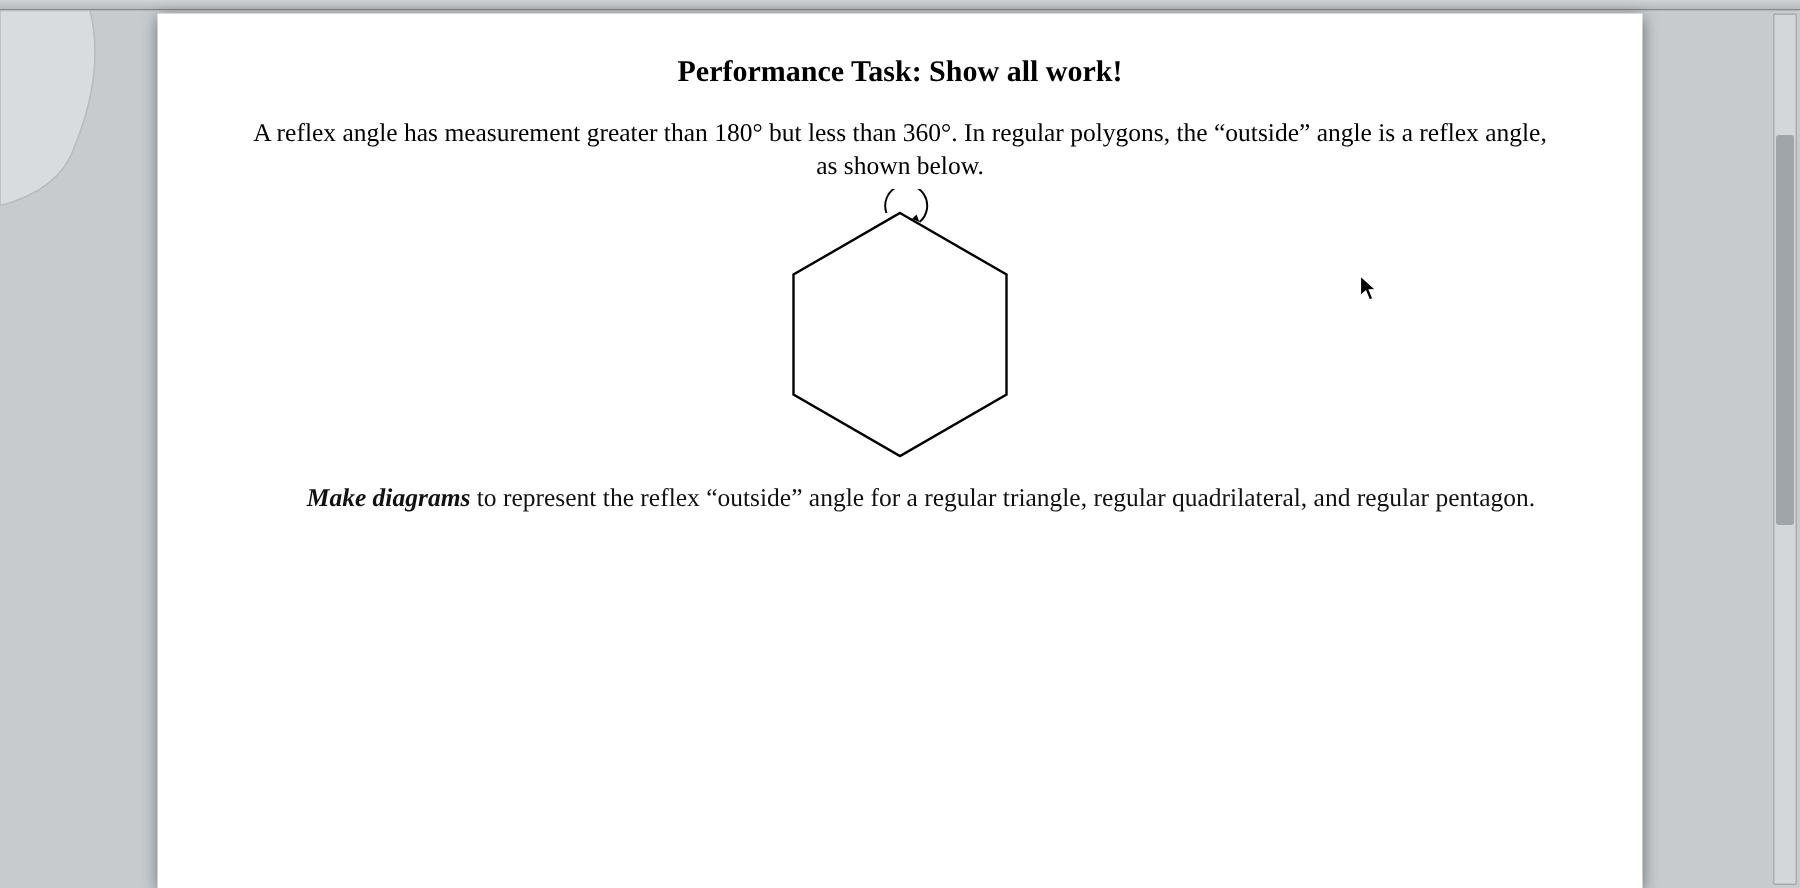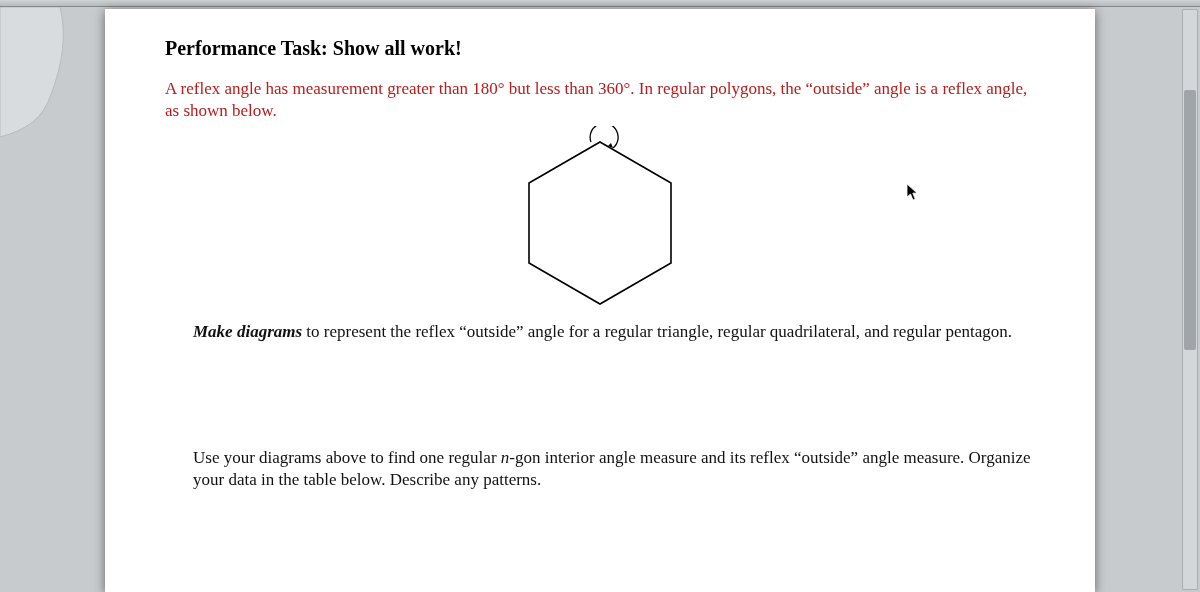--- a/index.html
+++ b/index.html
@@ -15,20 +15,21 @@
     height: 6px;
     background: linear-gradient(#d0d3d6, #b6bbbe);
     border-bottom: 1px solid #888;
   }
   .viewer {
     position: relative;
     height: 585px;
     background: #c7cbce;
     display: flex;
     justify-content: center;
+    text-align: center;
   }
   .bookmark-panel {
     position: absolute;
     left: 0;
     top: 0;
     width: 70px;
     height: 180px;
     pointer-events: none;
   }
   .bookmark-panel svg { display:block; }
@@ -42,21 +43,21 @@
     margin-top: 2px;
   }
   .title {
     font-weight: bold;
     font-size: 20px;
     margin-bottom: 18px;
     color: #000;
   }
   .para {
     font-size: 17px;
-    color: #b91c1c;
+    color: #000000;
     line-height: 1.3;
     margin-bottom: 4px;
   }
   .diagram {
     display: flex;
     justify-content: center;
     margin: 2px 0 10px 0;
   }
   .instruction {
     font-size: 17px;
@@ -132,23 +133,20 @@
         <polygon points="125,24 196,65 196,145 125,186 54,145 54,65" transform="translate(0,-8)" fill="none" stroke="#000" stroke-width="1.6"></polygon>
       </svg>
     </div>
 
     <div class="instruction">
       <span class="lead">Make diagrams</span><span> to represent the reflex “outside” angle for a regular triangle, regular quadrilateral, and regular pentagon.</span>
     </div>
 
     <div class="spacer"></div>
 
-    <div class="instruction">
-      <span>Use your diagrams above to find one regular </span><span class="ital">n</span><span>-gon interior angle measure and its reflex “outside” angle measure.  Organize your data in the table below. Describe any patterns.</span>
-    </div>
 
   </div>
 
   <div class="vbar">
     <div class="thumb"></div>
   </div>
 
   <div class="cursor">
     <svg width="14" height="18" viewBox="0 0 14 18">
       <path d="M1 1 L1 14 L4.5 11 L7 17 L9.2 16 L6.8 10.2 L11 10 Z" fill="#000" stroke="#fff" stroke-width="0.8"></path>

